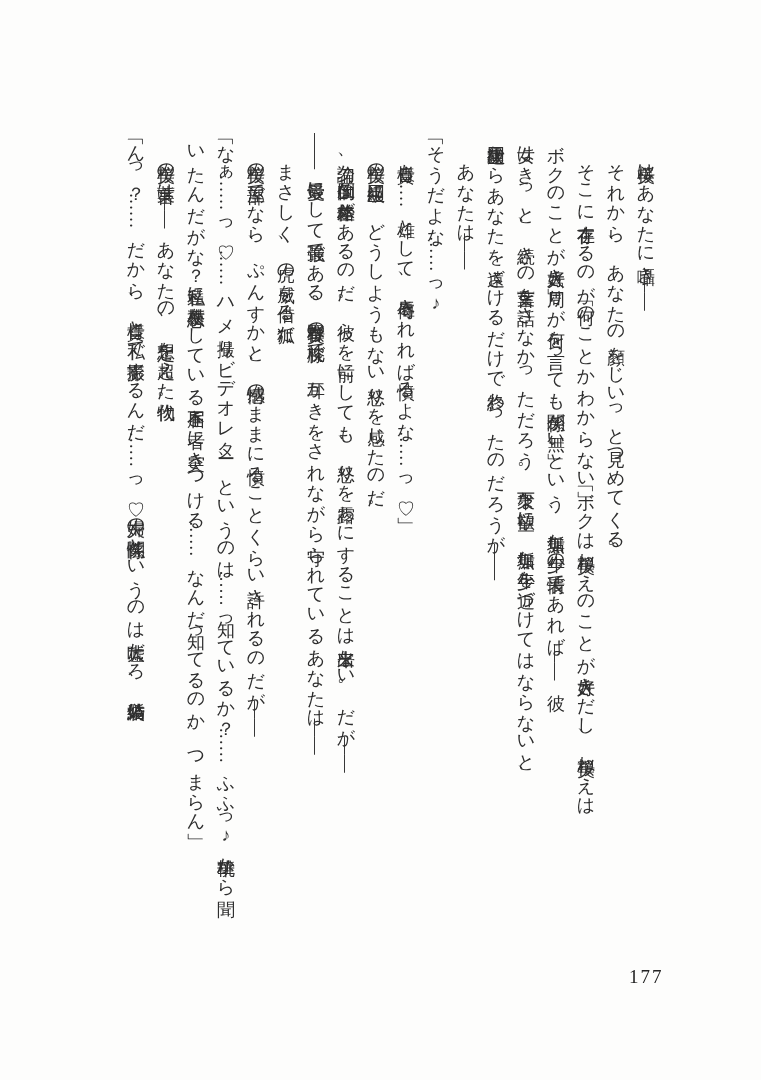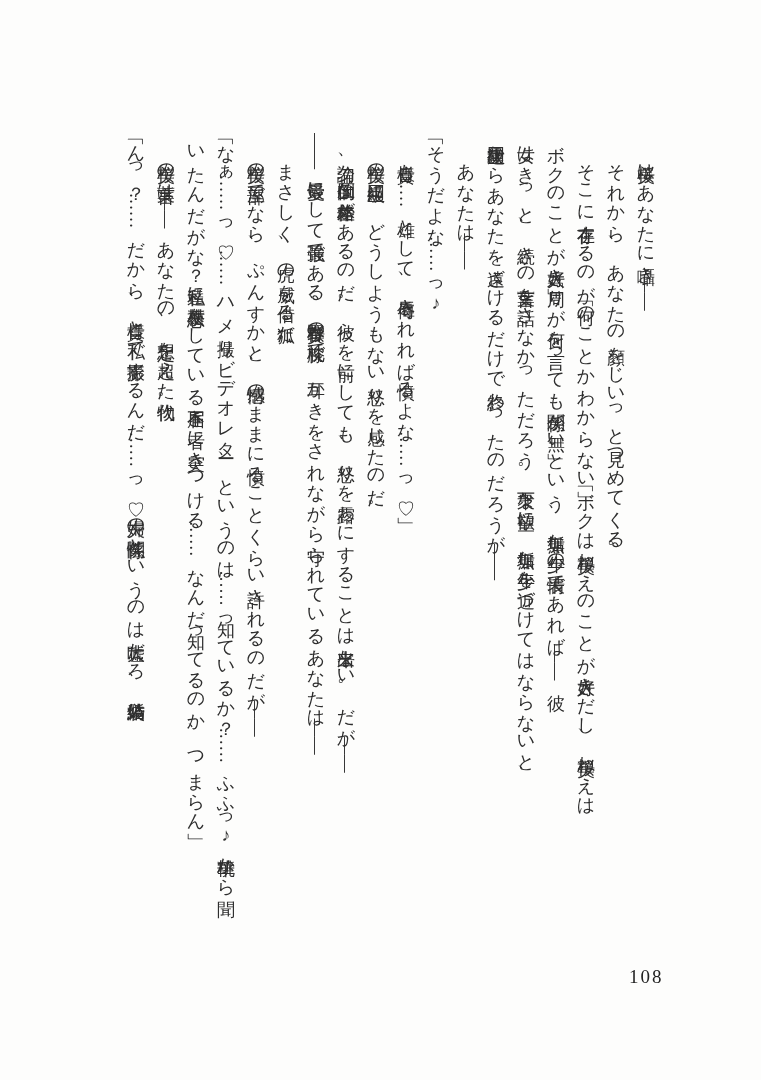--- a/index.html
+++ b/index.html
@@ -64,14 +64,14 @@
     <p>　美桜の同級生に、どうしようもない怒りを感じたのだ。</p>
     <p>　勿論、圧倒的な体格差があるのだ。彼らを前にしても、怒りを露わにすることは出来ない。だが――</p>
     <p>――最愛にして最強である、春野美桜の膝枕で、耳かきをされながら守られているあなたは――</p>
     <p>　まさしく、虎の威を借る狐だ。</p>
     <p>　美桜の部屋でなら、ぷんすかと、感情のままに憤ることくらい許されるのだが――</p>
     <p>「なぁ……っ♡……ハメ撮りビデオレター、というのは……知っているか？……ふふっ♪桃華から聞</p>
     <p>いたんだがな？私達に横恋慕をしている不届き者に突きつける……なんだ知ってるのか、つまらん」</p>
     <p>　美桜の言葉は――あなたの、想定を超えた代物。</p>
     <p>「んっ？……だから、貴様と私で撮影するんだ……っ♡夫婦の関係性というのは大嘘だろ、偽装結婚</p>
   </div>
-  <div class="page-number">108</div>
+  <div class="page-number">177</div>
 </div>
 
 </body></html>

